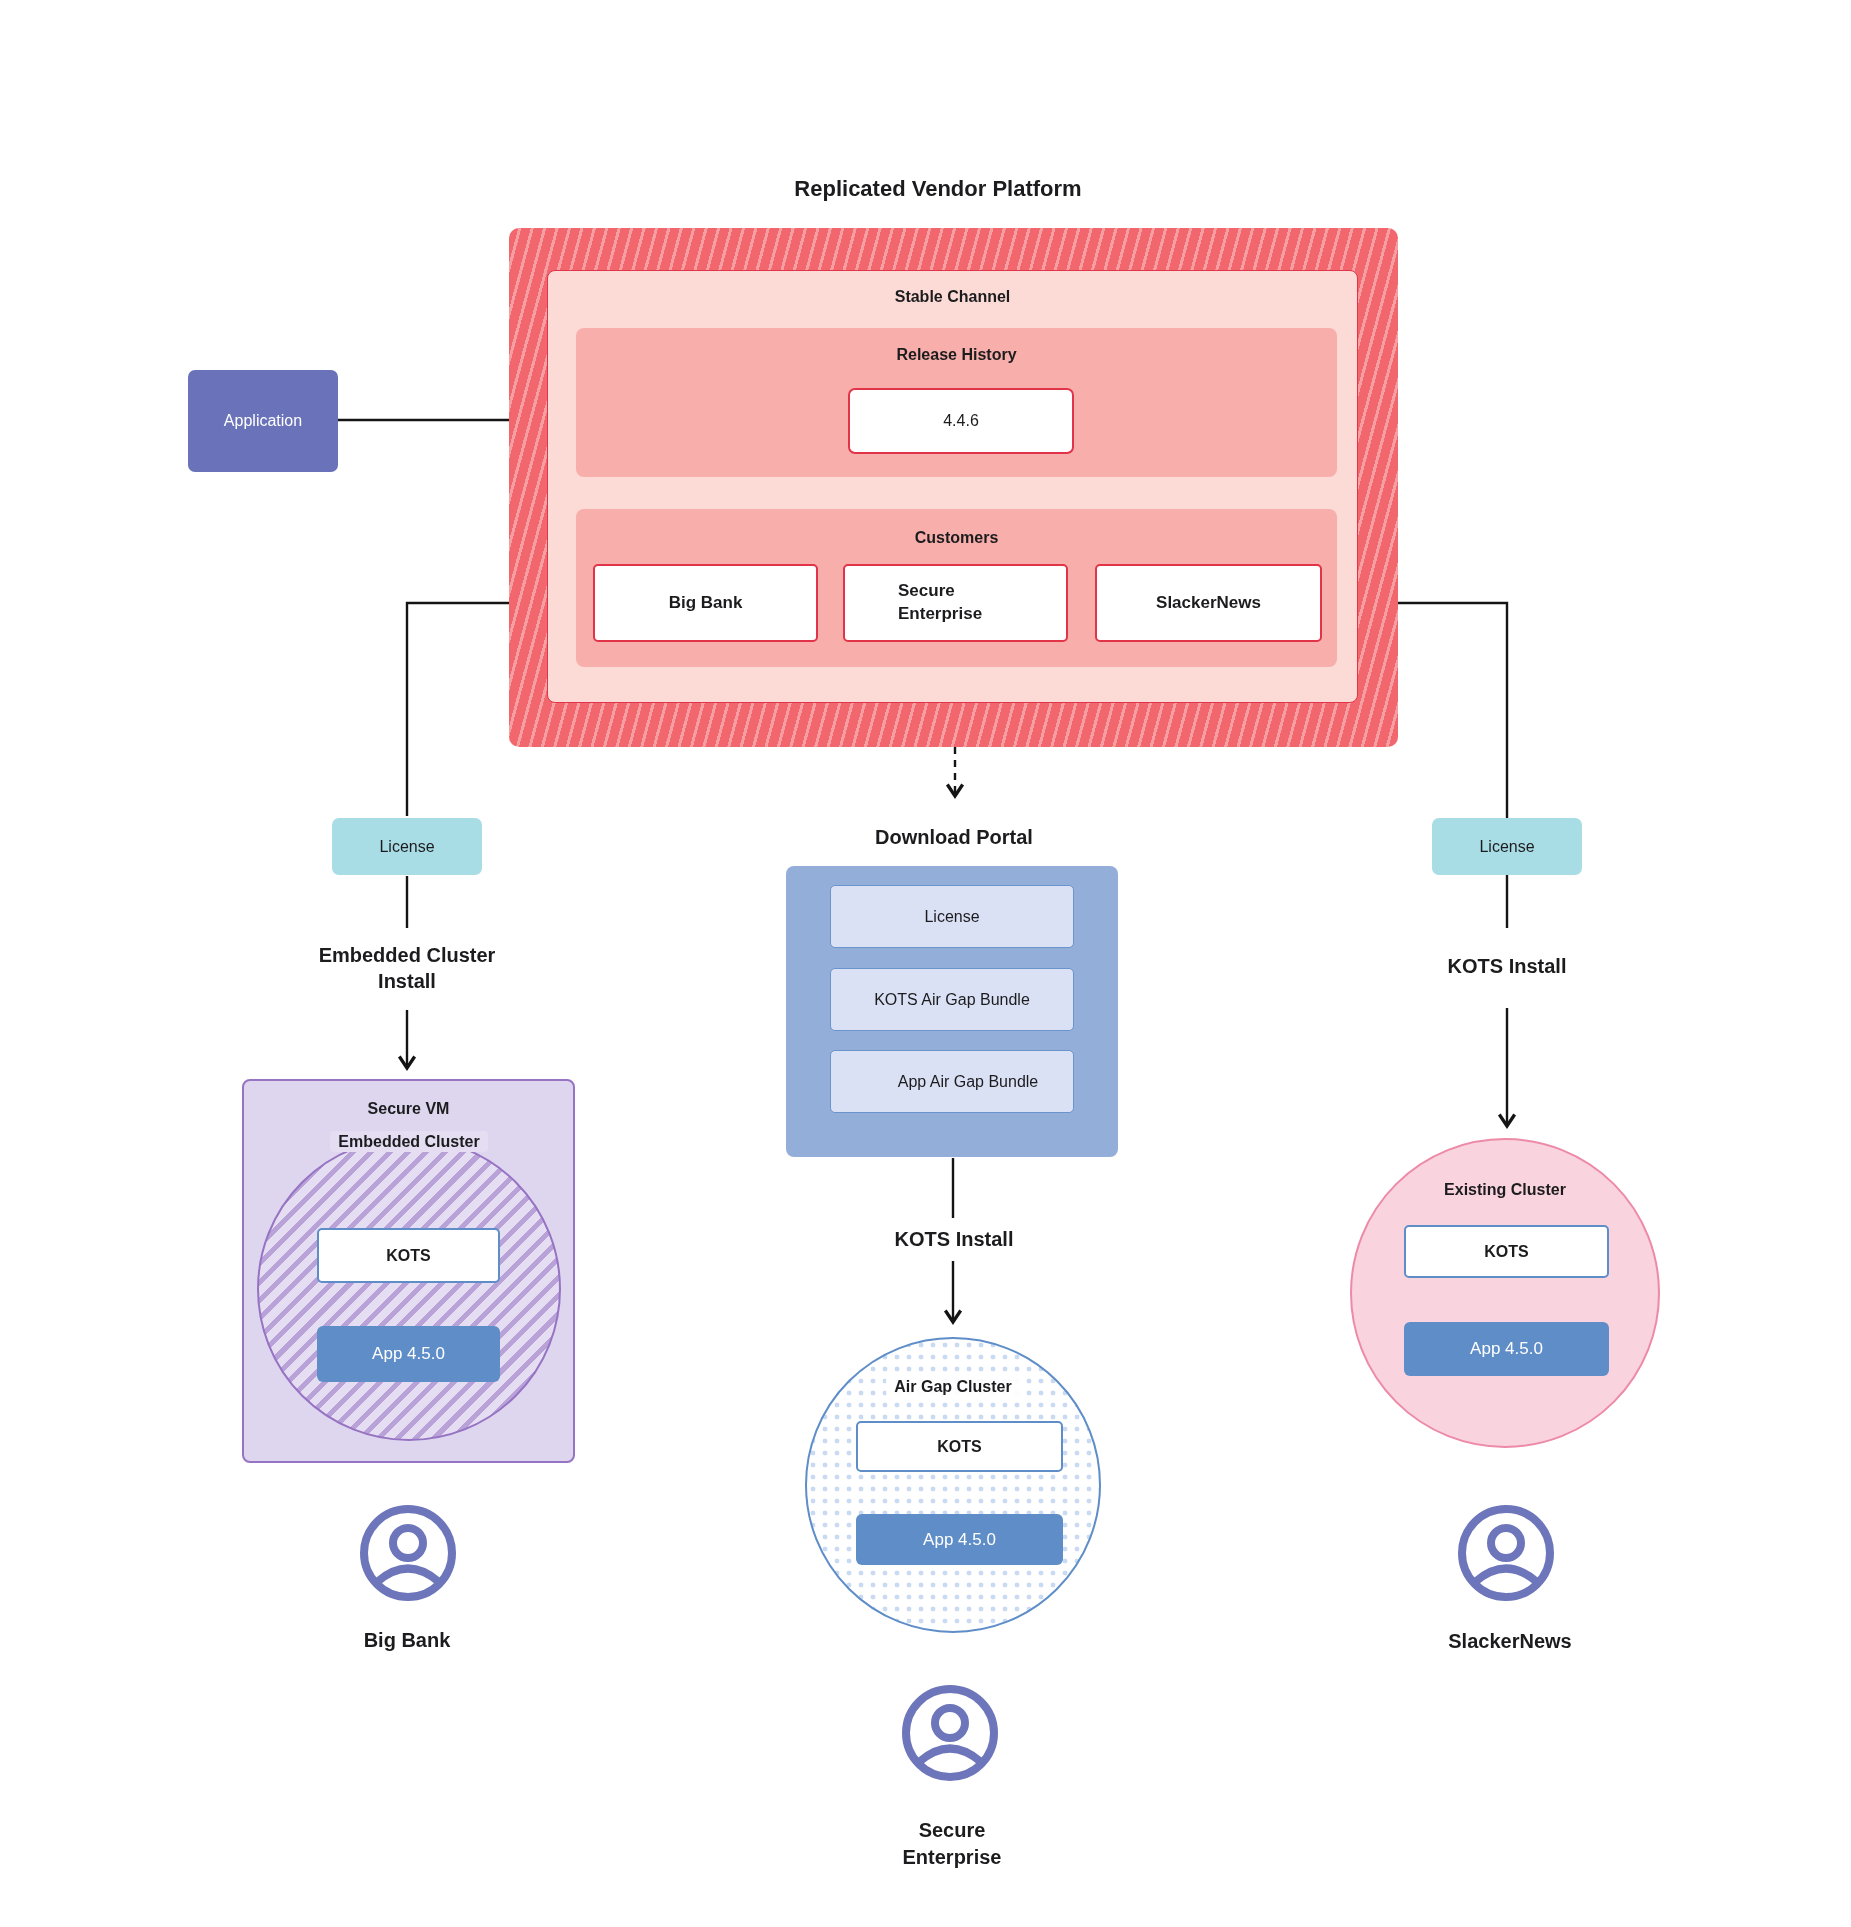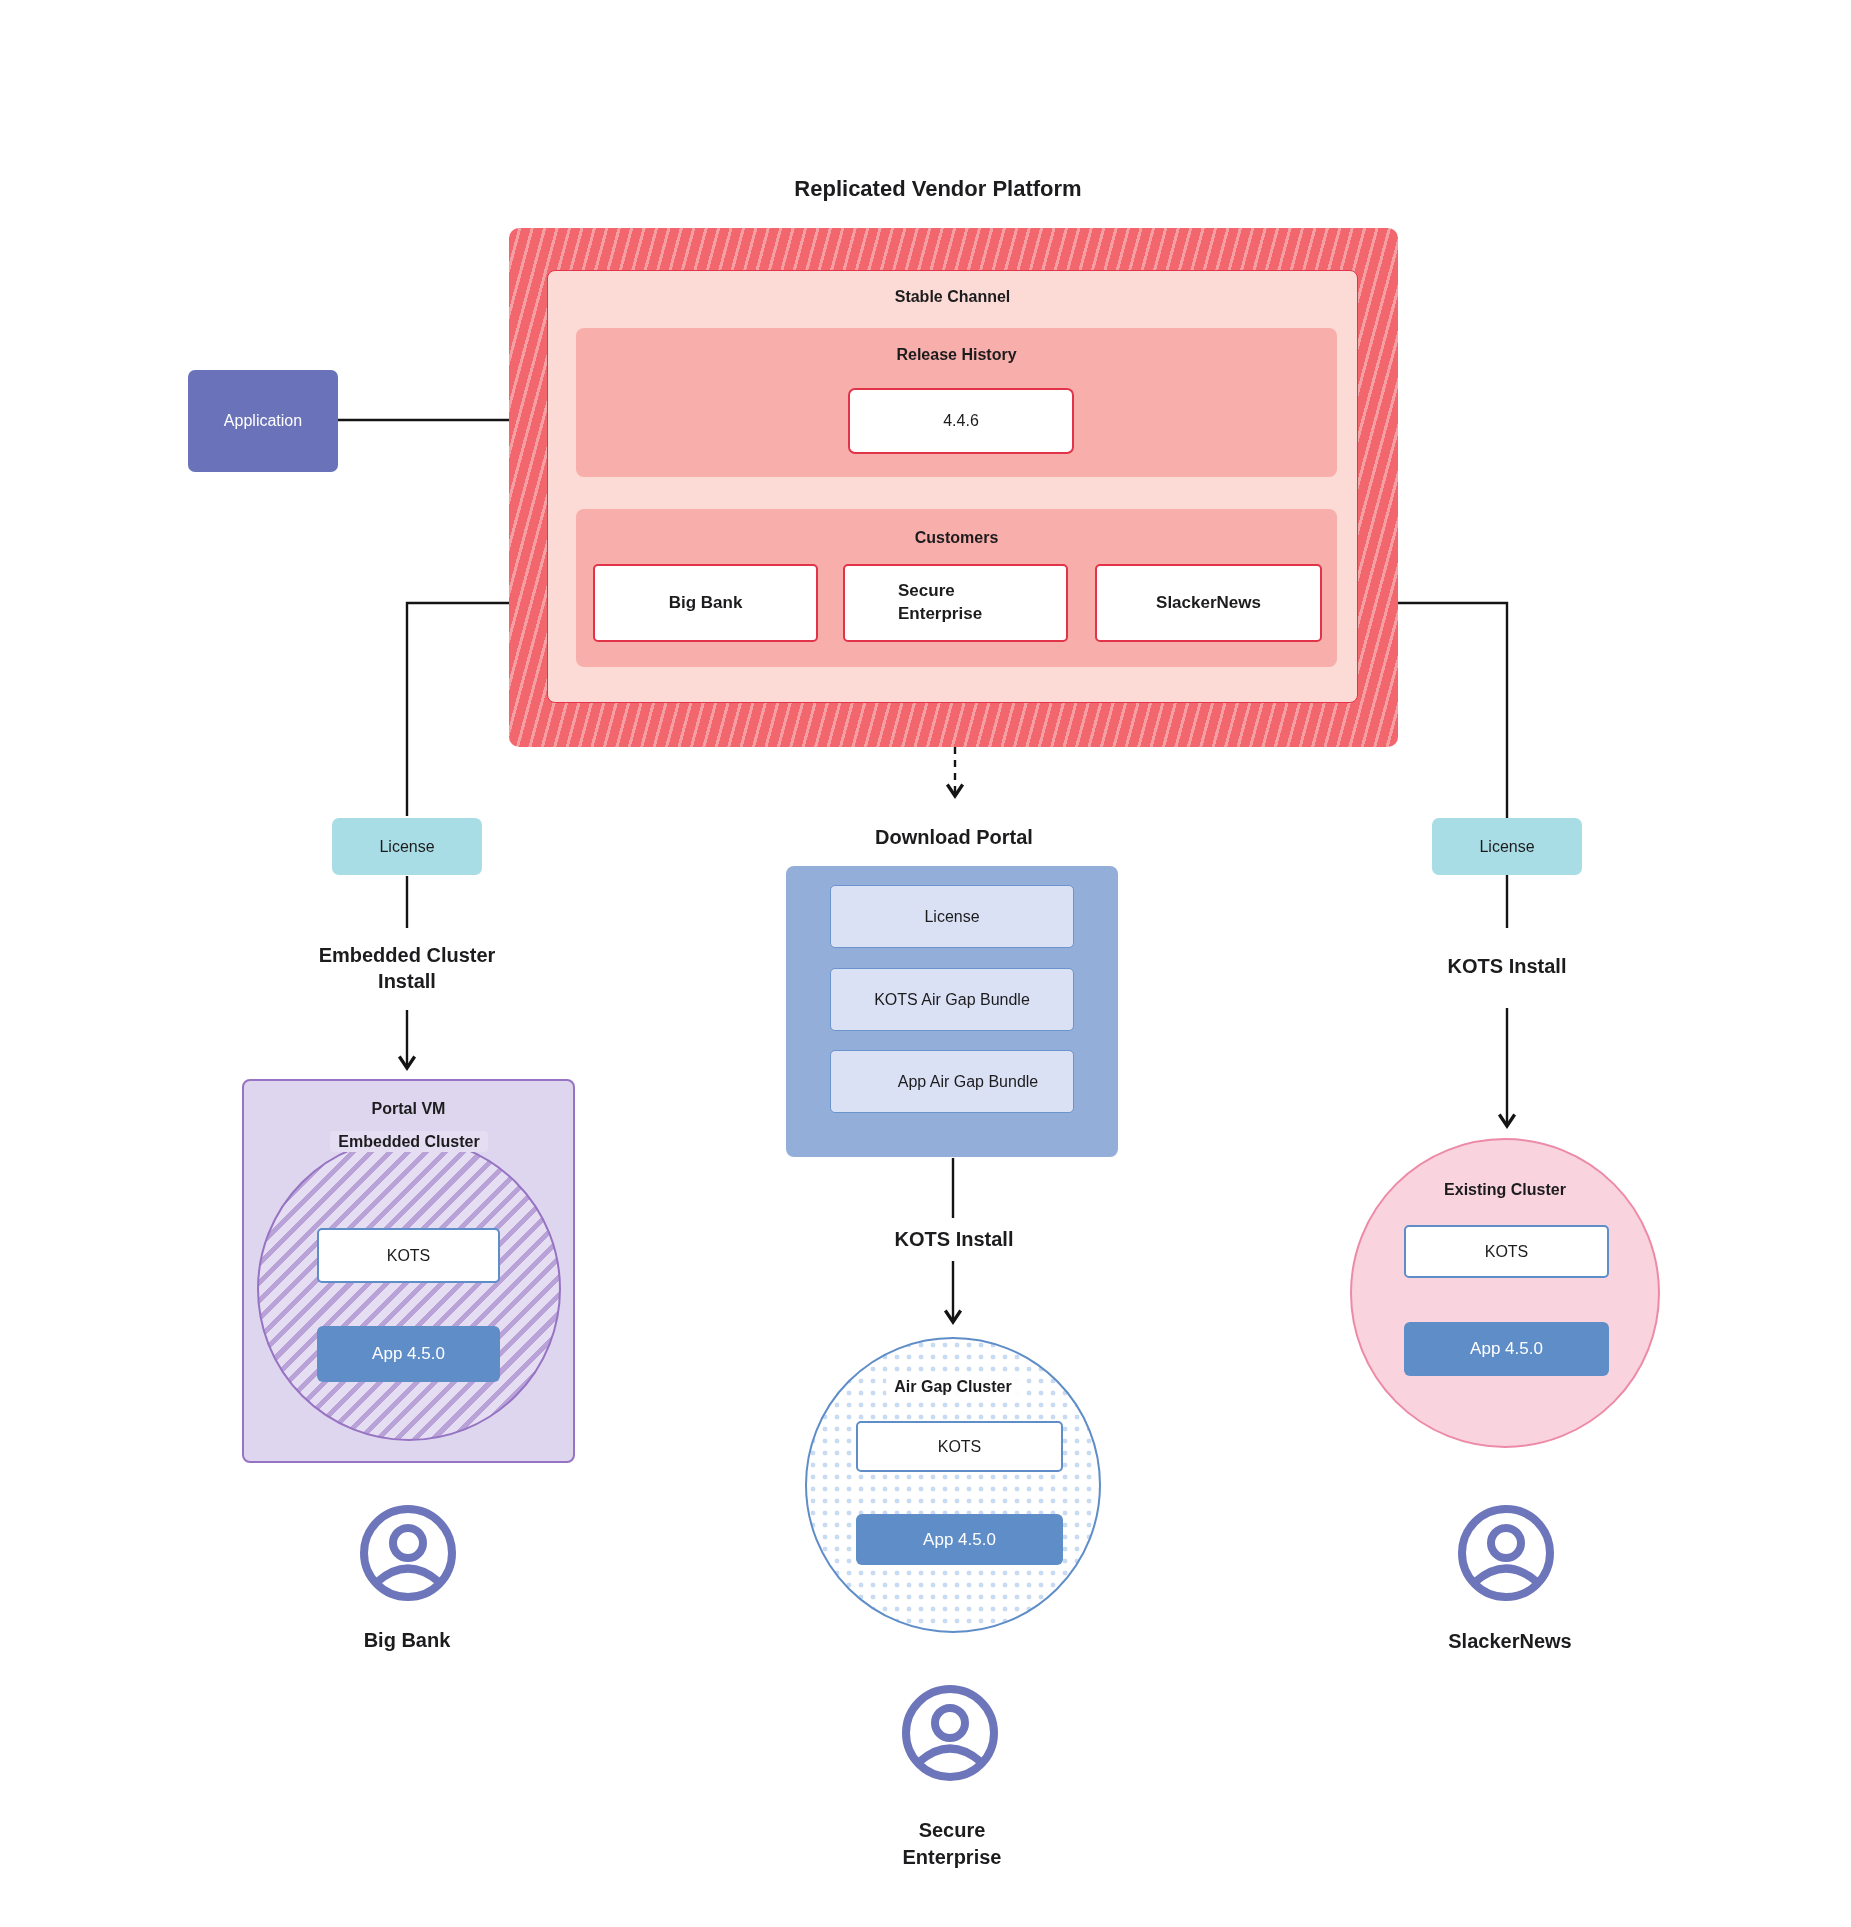--- a/index.html
+++ b/index.html
@@ -52,21 +52,21 @@
 
   .vm-box{left:242px;top:1079px;width:333px;height:384px;background:#ded6ee;
     border:2px solid #9673c3;border-radius:8px;}
   .vm-label{left:242px;top:1100px;width:333px;}
   .emb-circle{left:257px;top:1137px;width:304px;height:304px;border-radius:50%;
     border:2px solid #9673c3;
     background:repeating-linear-gradient(135deg,#e5def2 0 8px,#b9a2d8 8px 13px);}
   .emb-circle-label{left:257px;top:1133px;width:304px;}
   .emb-circle-label span{background:#e5def2;padding:2px 8px;border-radius:4px;}
 
-  .kots-node{background:#fff;border:2px solid #5e8dc8;border-radius:5px;font-size:16px;}
+  .kots-node{background:#fff;border:2px solid #5e8dc8;border-radius:5px;font-size:16px;font-weight:bold;}
   .app-blue{background:#5e8dc8;color:#fff;border-radius:6px;font-size:17px;}
   .kots-l{left:317px;top:1228px;width:183px;height:55px;}
   .app-l{left:317px;top:1326px;width:183px;height:56px;}
   .kots-m{left:856px;top:1421px;width:207px;height:51px;}
   .app-m{left:856px;top:1514px;width:207px;height:51px;}
   .kots-r{left:1404px;top:1225px;width:205px;height:53px;}
   .app-r{left:1404px;top:1322px;width:205px;height:54px;}
 
   .ag-circle{left:805px;top:1337px;width:296px;height:296px;border-radius:50%;
     border:2px solid #5e8dc8;background-color:#fff;
@@ -132,21 +132,21 @@
   <div class="abs center white-node cust-2">
       <span class="wrap-110">Secure Enterprise</span>
     </div>
   <div class="abs center white-node cust-3">SlackerNews</div>
 
   <div class="abs center app-node">Application</div>
 
   <div class="abs center license-node license-left">License</div>
   <div class="abs flow-label emb-install">Embedded Cluster Install</div>
   <div class="abs vm-box"></div>
-  <div class="abs sec-label vm-label">Portal VM</div>
+  <div class="abs sec-label vm-label">Secure VM</div>
   <div class="abs emb-circle"></div>
   <div class="abs sec-label emb-circle-label"><span>Embedded Cluster</span></div>
   <div class="abs center kots-node kots-l">KOTS</div>
   <div class="abs center app-blue app-l">App 4.5.0</div>
 
   <div class="abs flow-label dp-label">Download Portal</div>
   <div class="abs portal-box"></div>
   <div class="abs center portal-item pi-1">License</div>
   <div class="abs center portal-item pi-2">KOTS Air Gap Bundle</div>
   <div class="abs center portal-item pi-3">App Air Gap Bundle</div>

